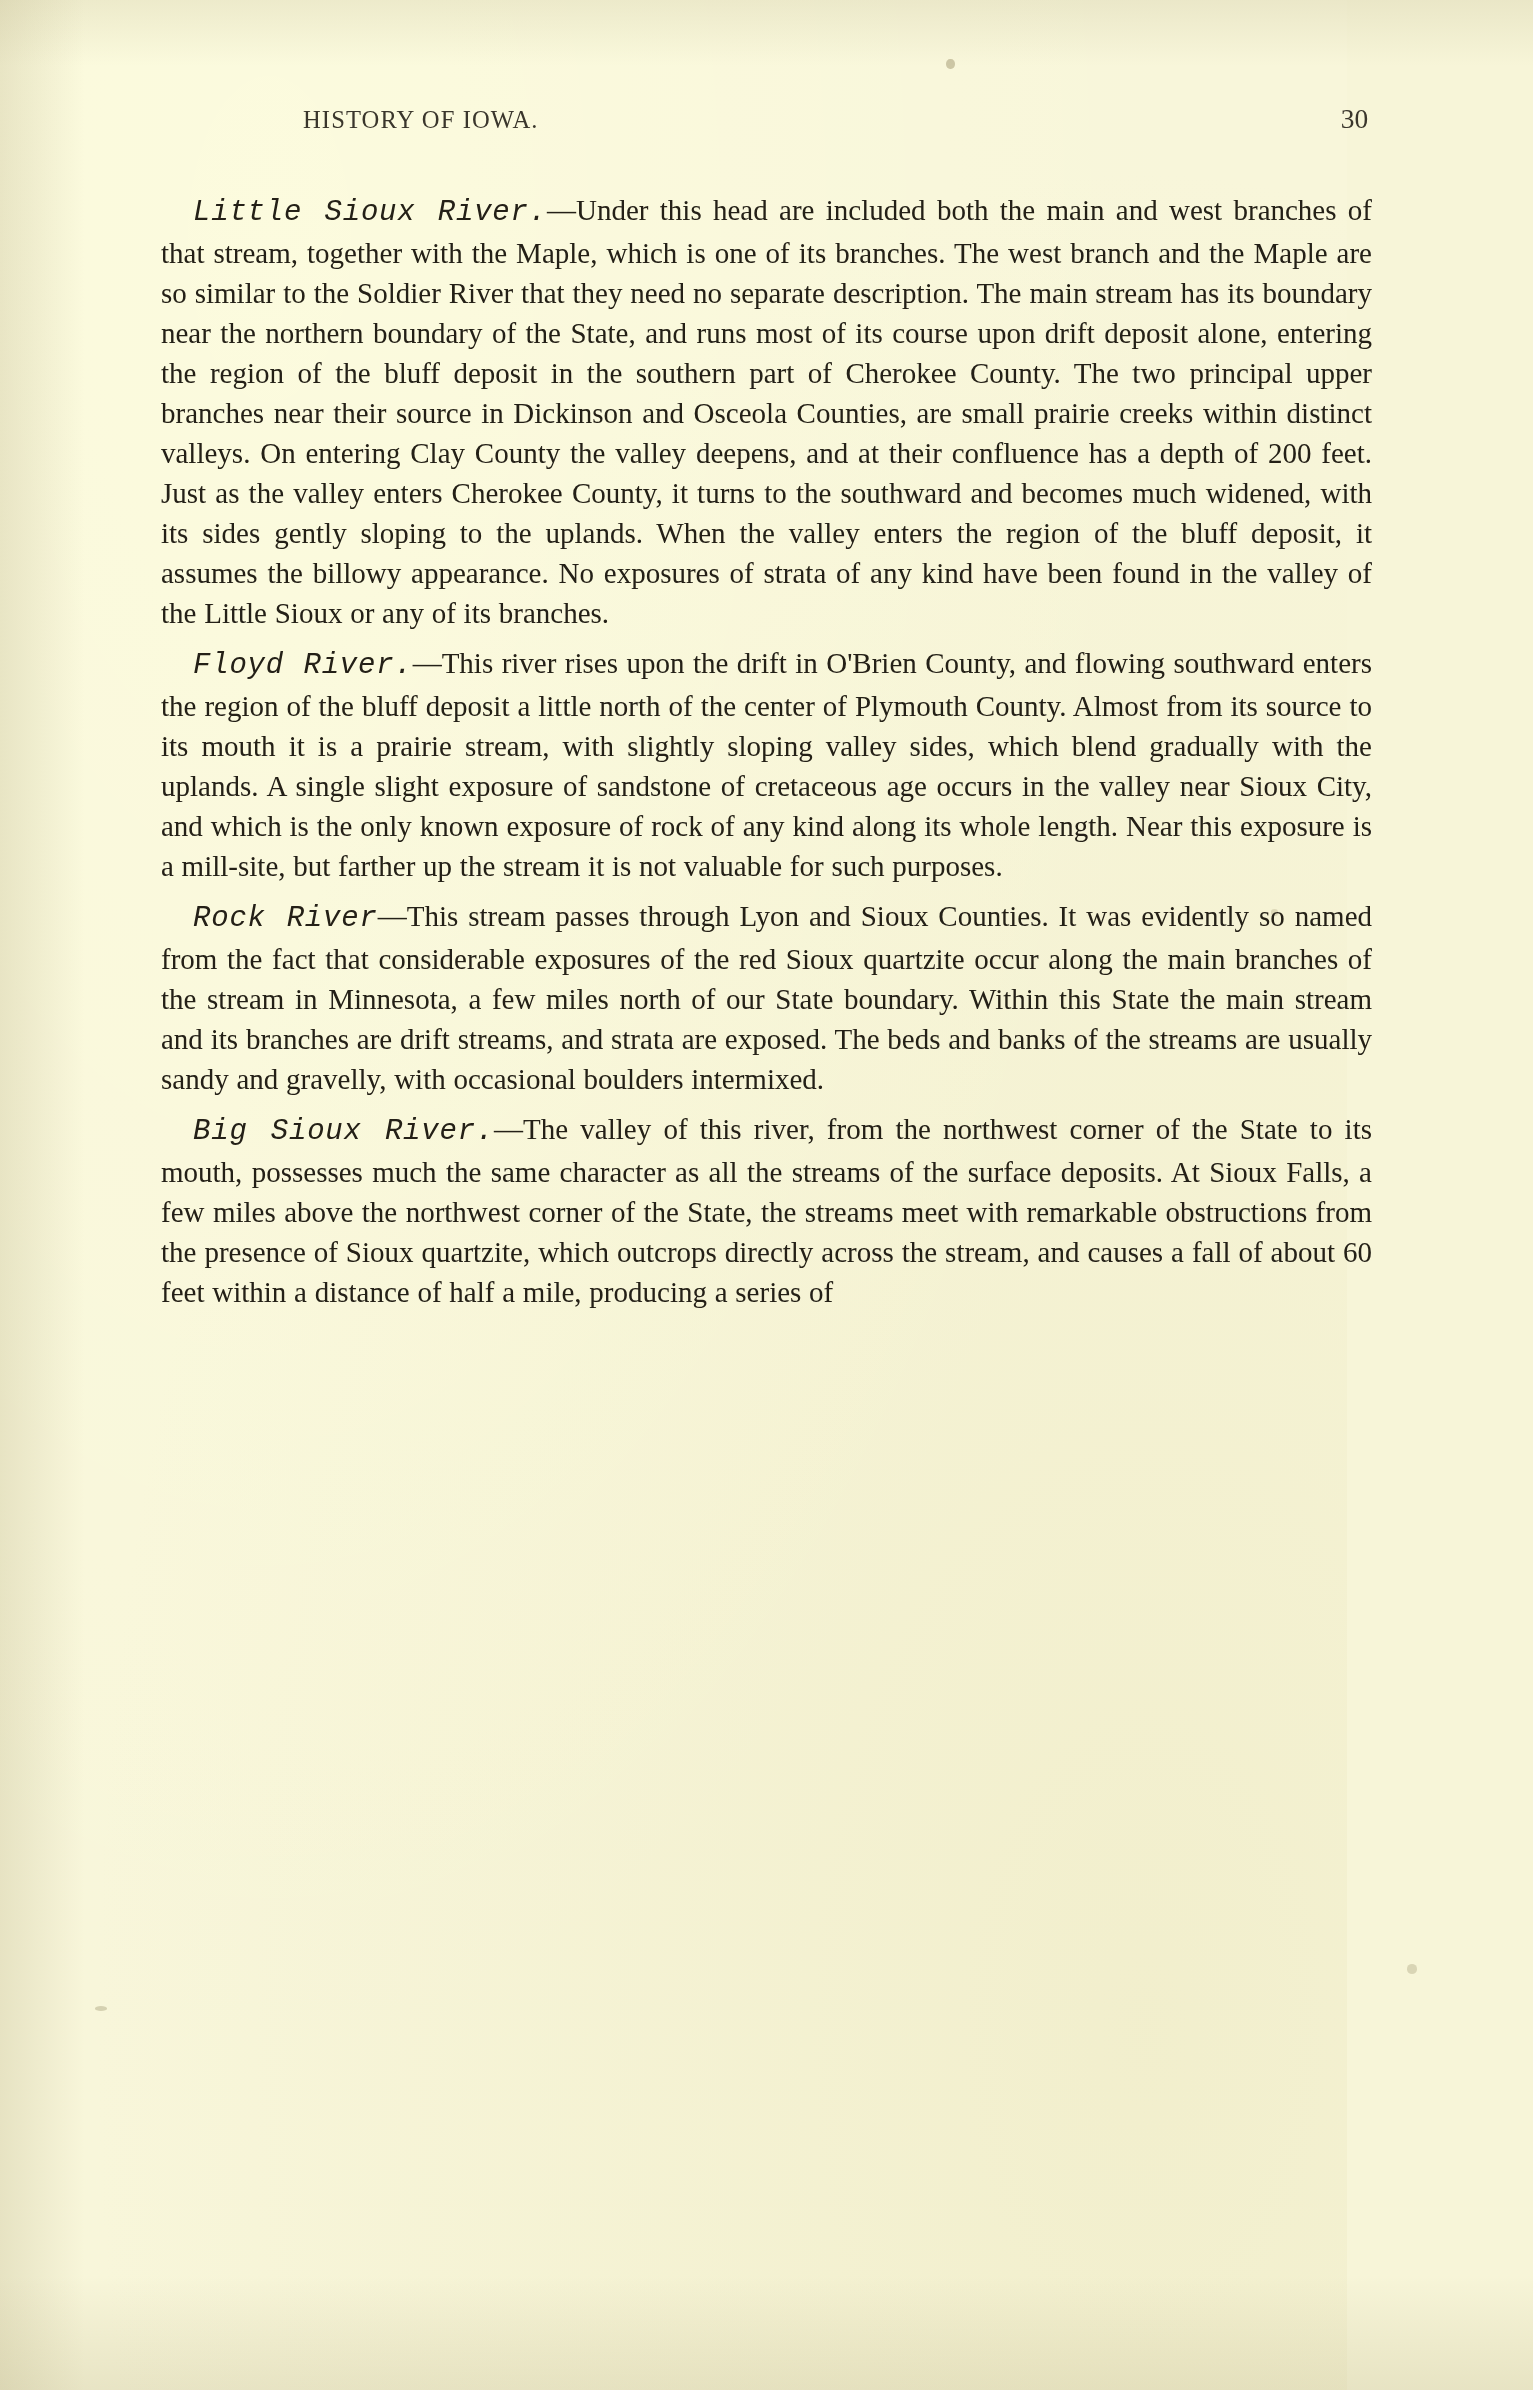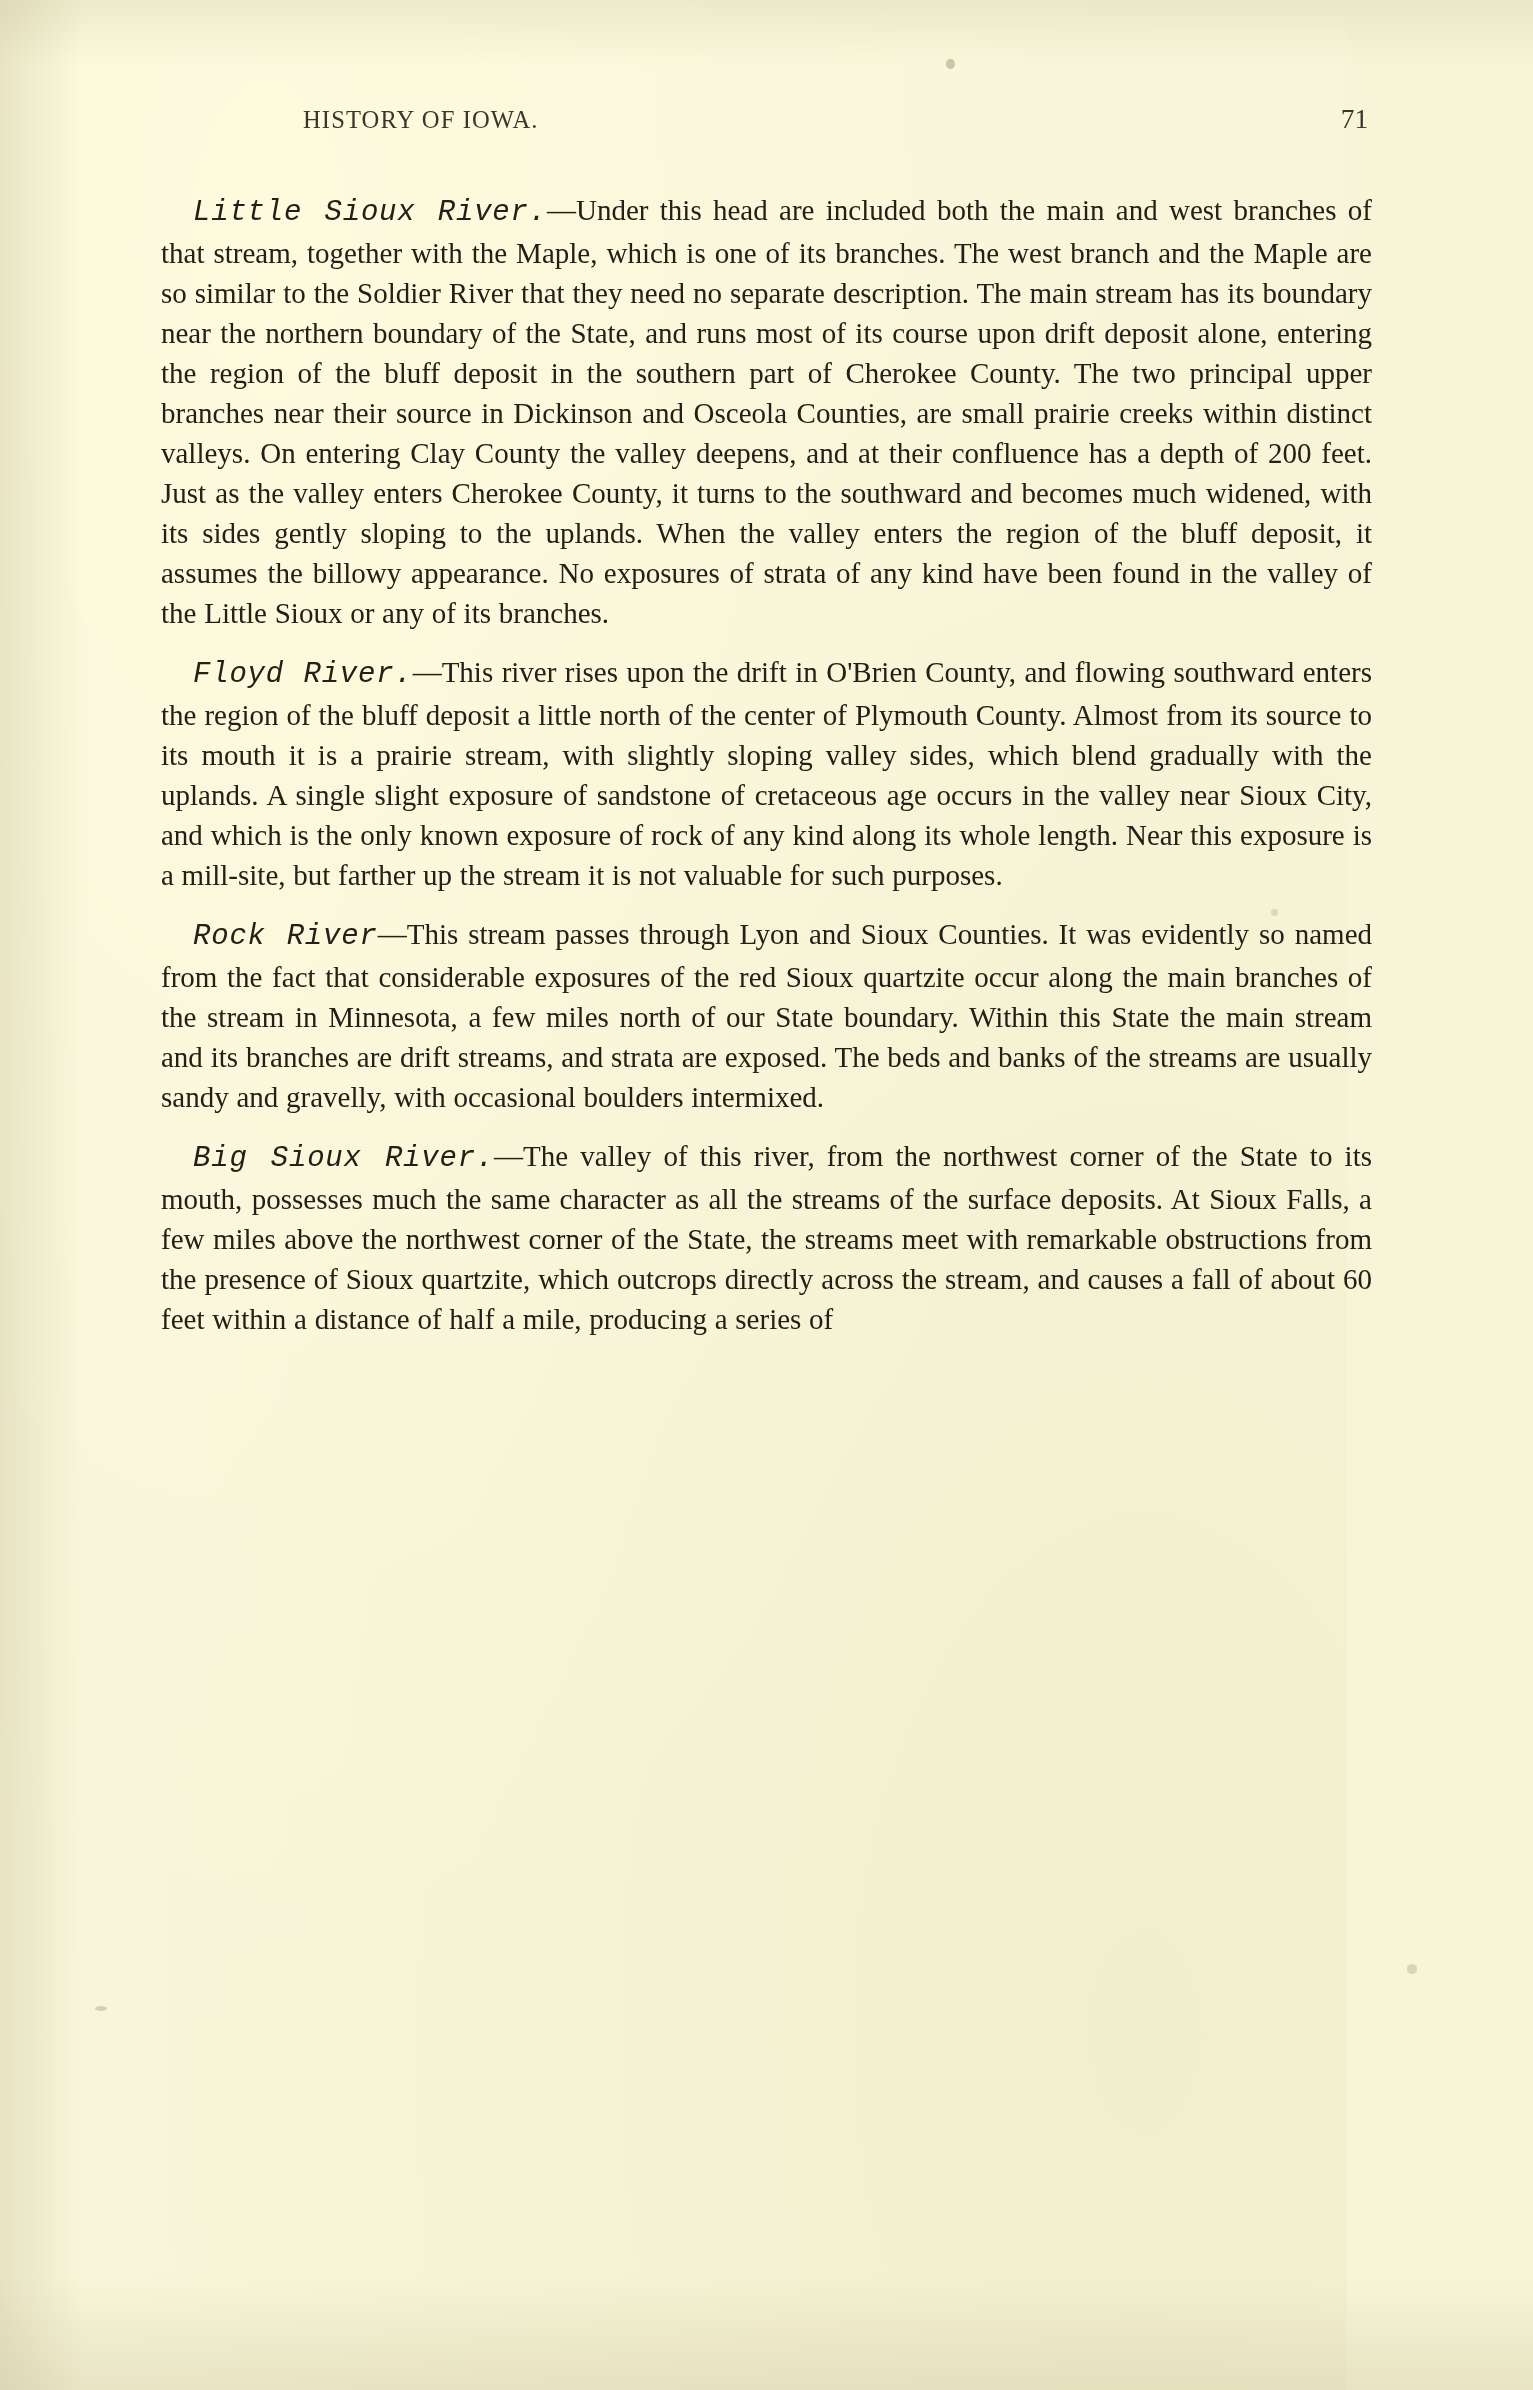--- a/index.html
+++ b/index.html
@@ -53,21 +53,21 @@
     font-size: 29px;
     line-height: 40px;
     text-align: justify;
     text-justify: inter-word;
     margin: 0 0 1.9px 0;
     text-indent: 0;
     color: #242017;
     word-spacing: 0.5px;
   }
   p.body-par + p.body-par {
-    margin-top: 19px;
+    margin-top: 10px;
   }
   .par-indent {
     display: inline-block;
     width: 32px;
   }
   .run-in {
     font-style: italic;
     letter-spacing: 0.8px;
     font-family: Liberation Mono, monospace;
   }
@@ -109,21 +109,21 @@
 
   <div class="speck s1"></div>
   <div class="speck s2"></div>
   <div class="speck s3"></div>
   <div class="speck s4"></div>
 
   <div class="content">
 
     <div class="running-head">
       <span class="rh-title">HISTORY OF IOWA.</span>
-      <span class="rh-page">71</span>
+      <span class="rh-page">30</span>
     </div>
 
     <p class="body-par">
       <span class="par-indent"></span><span class="run-in">Little Sioux River.</span><span>—</span><span>Under this head are included both the main and west branches of that stream, together with the Maple, which is one of its branches. The west branch and the Maple are so similar to the Soldier River that they need no separate description. The main stream has its boundary near the northern boundary of the State, and runs most of its course upon drift deposit alone, entering the region of the bluff deposit in the southern part of Cherokee County. The two principal upper branches near their source in Dickinson and Osceola Counties, are small prairie creeks within distinct valleys. On entering Clay County the valley deepens, and at their confluence has a depth of 200 feet. Just as the valley enters Cherokee County, it turns to the southward and becomes much widened, with its sides gently sloping to the uplands. When the valley enters the region of the bluff deposit, it assumes the billowy appearance. No exposures of strata of any kind have been found in the valley of the Little Sioux or any of its branches.</span>
     </p>
 
     <p class="body-par">
       <span class="par-indent"></span><span class="run-in">Floyd River.</span><span>—</span><span>This river rises upon the drift in O'Brien County, and flowing southward enters the region of the bluff deposit a little north of the center of Plymouth County. Almost from its source to its mouth it is a prairie stream, with slightly sloping valley sides, which blend gradually with the uplands. A single slight exposure of sandstone of cretaceous age occurs in the valley near Sioux City, and which is the only known exposure of rock of any kind along its whole length. Near this exposure is a mill-site, but farther up the stream it is not valuable for such purposes.</span>
     </p>
 

